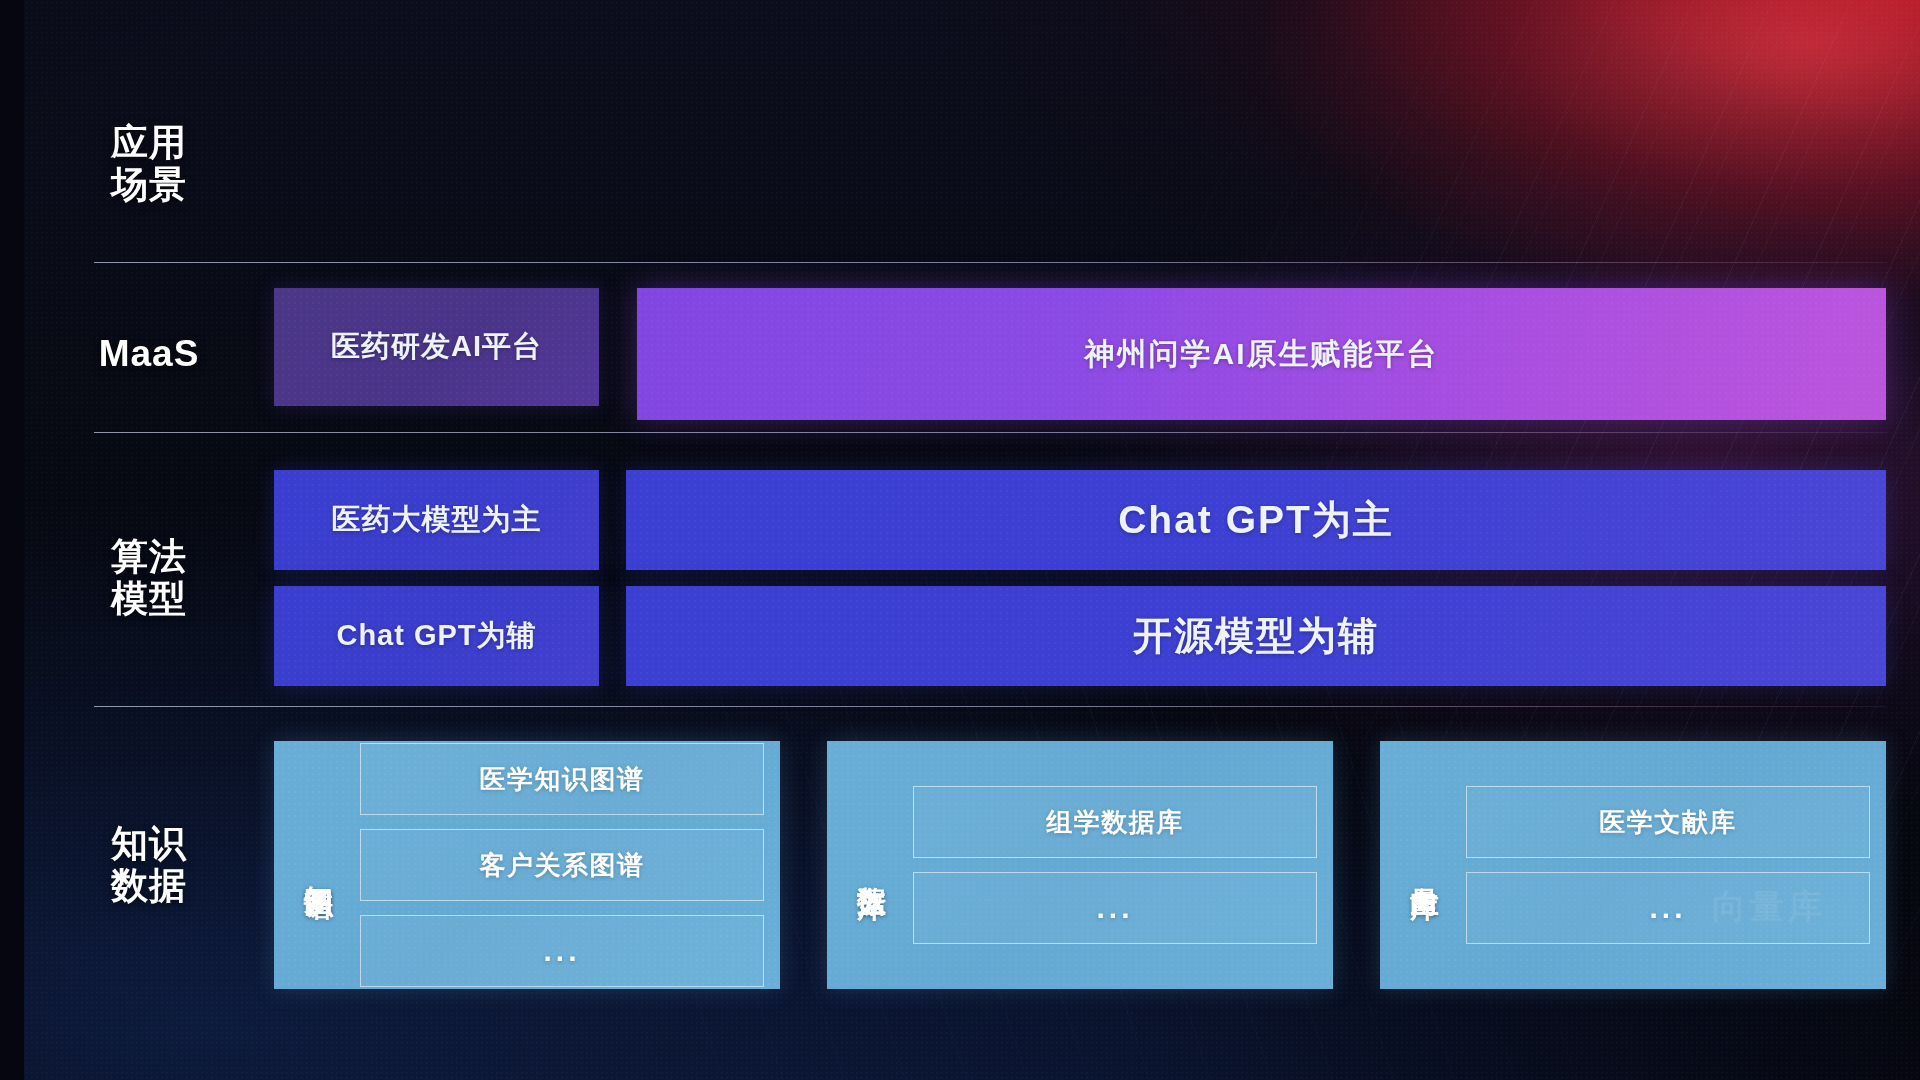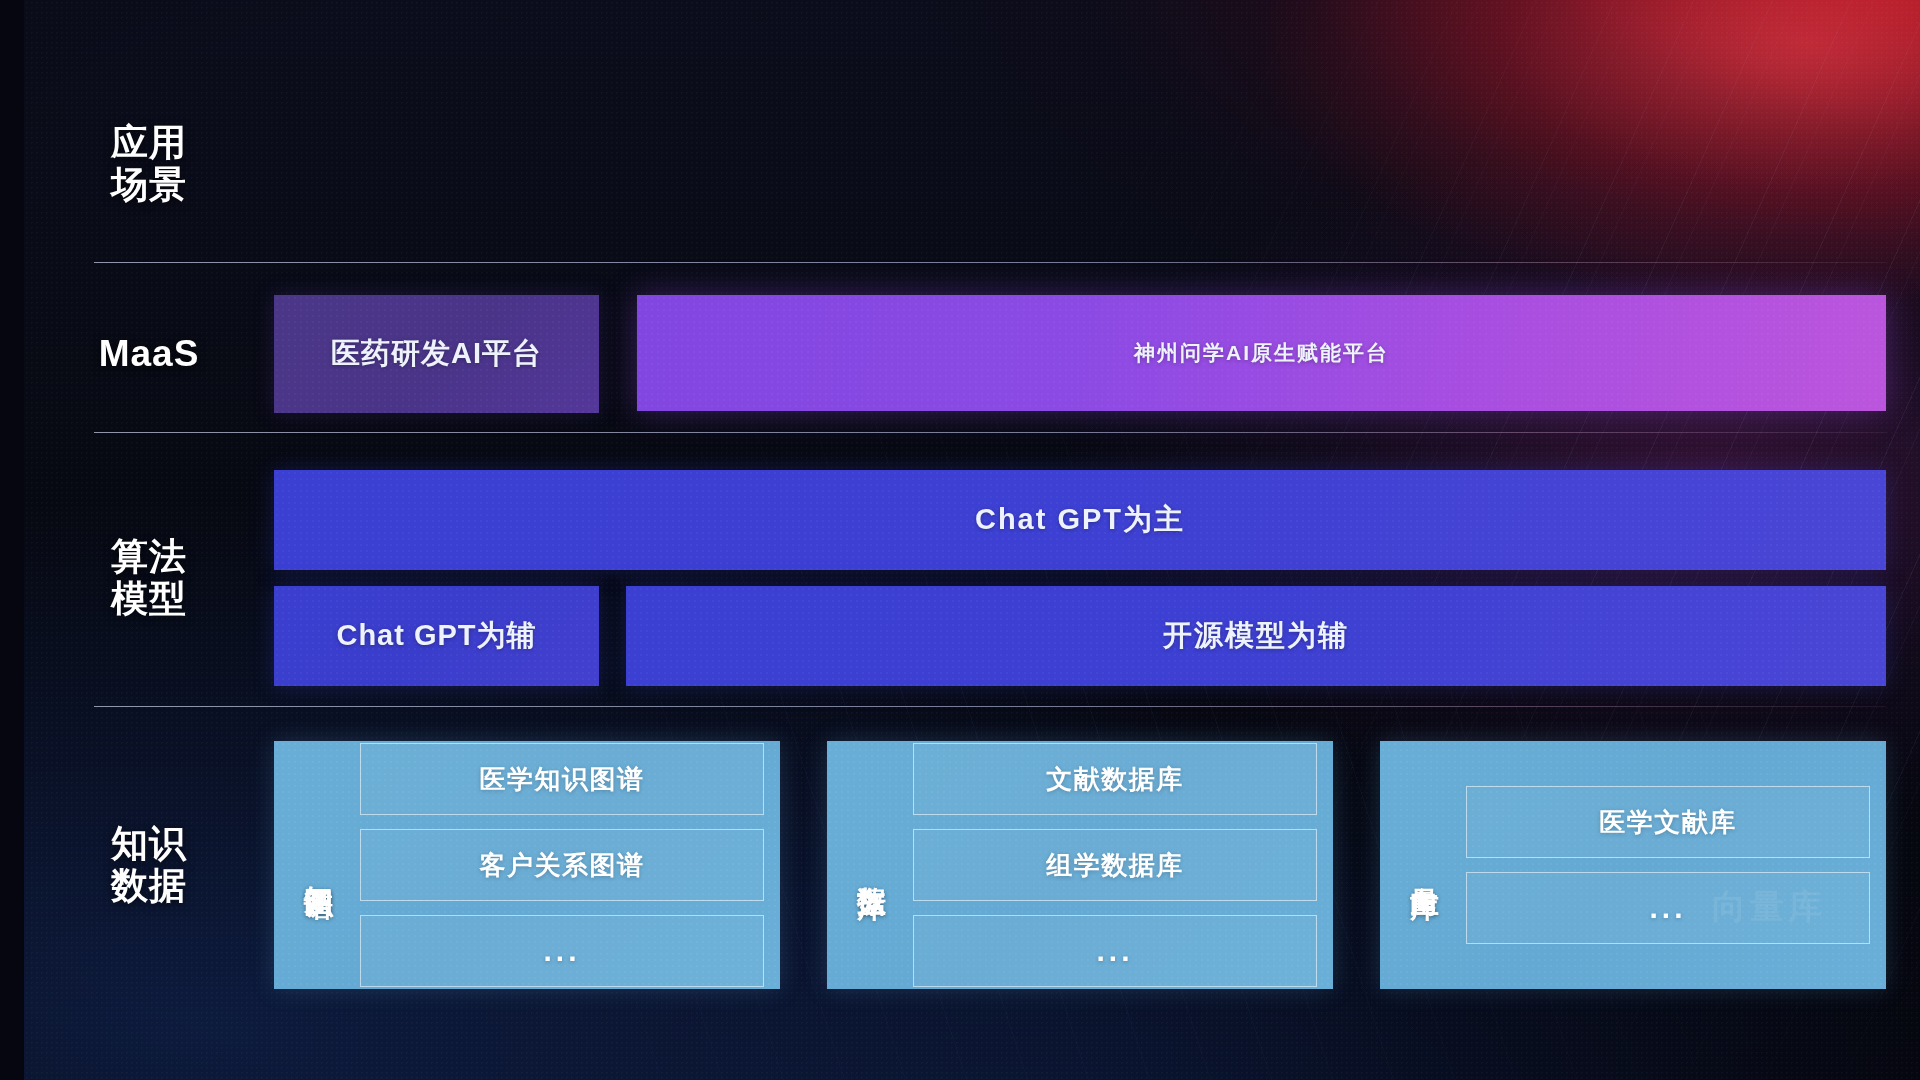--- a/index.html
+++ b/index.html
@@ -157,43 +157,43 @@
   .maas-small {
     flex: 0 0 325px;
     height: 118px;
     font-size: 29px;
     letter-spacing: 1px;
     background: linear-gradient(135deg, #4b3787 0%, #4a3489 55%, #54379a 100%);
     box-shadow: 0 0 20px rgba(80,50,150,0.28);
   }
   .maas-wide {
     flex: 1;
-    height: 116px;
-    font-size: 21px;
+    height: 132px;
+    font-size: 30px;
     letter-spacing: 2px;
     background: linear-gradient(100deg, #8246e0 0%, #8b4ae4 35%, #a84ee0 68%, #bb55dd 100%);
     box-shadow: 0 0 30px rgba(150,70,225,0.35);
   }
 
   
   #row-algo { top: 460px; height: 236px; }
   #row-algo .row-body { flex-direction: column; gap: 16px; padding-right: 58px; }
   .algo-line { display: flex; gap: 27px; width: 100%; }
   .algo-small {
     flex: 0 0 325px;
     height: 100px;
     font-size: 29px;
     letter-spacing: 1px;
     background: linear-gradient(135deg, #3b3fd0 0%, #3a3dcb 50%, #4340cf 100%);
     box-shadow: 0 0 20px rgba(55,60,200,0.28);
   }
   .algo-wide {
     flex: 1;
     height: 100px;
-    font-size: 29px;
+    font-size: 39px;
     letter-spacing: 2px;
     background: linear-gradient(110deg, #3b3fd2 0%, #3d40d2 50%, #4a46d6 100%);
     box-shadow: 0 0 22px rgba(55,60,205,0.26);
     text-align: center;
   }
 
   
   #row-know { top: 740px; height: 250px; }
   #row-know .row-body { gap: 47px; padding-right: 58px; }
   .know-group {
@@ -302,20 +302,23 @@
           <span>神州问学AI原生赋能平台</span>
         </div>
       </div>
     </div>
 
     <div class="row" id="row-algo">
       <div class="row-label">算法
 模型</div>
       <div class="row-body">
         <div class="algo-line">
+          <div class="card algo-small">
+            <span>医药大模型为主</span>
+          </div>
           <div class="card algo-wide">
             <span>Chat GPT为主</span>
           </div>
         </div>
         <div class="algo-line">
           <div class="card algo-small">
             <span>Chat GPT为辅</span>
           </div>
           <div class="card algo-wide">
             <span>开源模型为辅</span>
@@ -334,21 +337,20 @@
           <div class="know-items">
             <div class="know-item">医学知识图谱</div>
             <div class="know-item">客户关系图谱</div>
             <div class="know-item ellipsis">...</div>
           </div>
         </div>
 
         <div class="know-group">
           <div class="know-title">数据库</div>
           <div class="know-items">
-            <div class="know-item">文献数据库</div>
             <div class="know-item">组学数据库</div>
             <div class="know-item ellipsis">...</div>
           </div>
         </div>
 
         <div class="know-group">
           <div class="know-title">向量库</div>
           <div class="know-items">
             <div class="know-item">医学文献库</div>
             <div class="know-item ellipsis">...</div>

